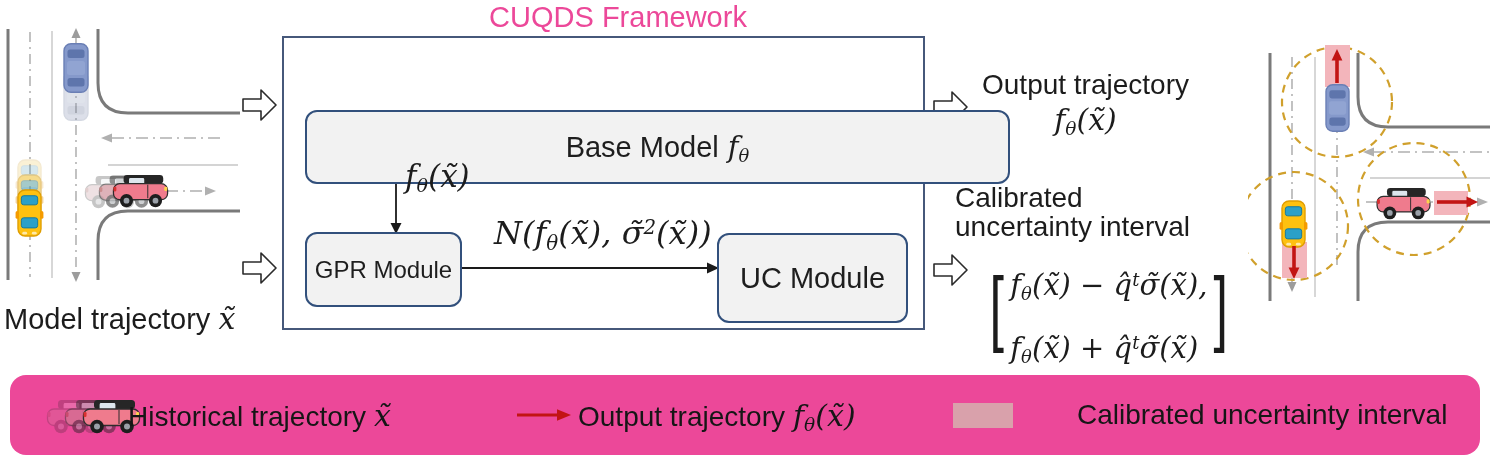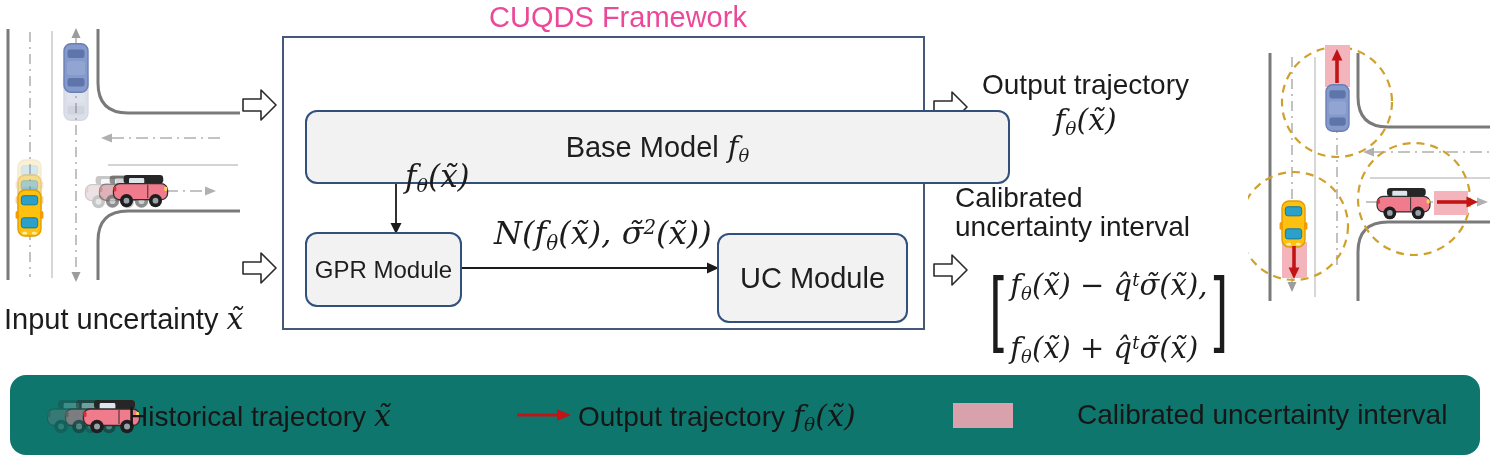--- a/index.html
+++ b/index.html
@@ -36,21 +36,21 @@
   .formula .lines { display: flex; flex-direction: column; padding: 0 2px; }
   .formula .ln { font-size: 29px; line-height: 43px; white-space: nowrap; margin-top: 20px; }
   .bracket {
     font-family: "Liberation Sans", sans-serif; font-size: 84px; line-height: 90px;
     font-weight: 300; transform: scaleX(.62); color:#1c1c1c;
   }
   
   .in-cap { left: 4px; top: 301px; font-size: 29px; white-space: nowrap; }
   .in-cap .math, .lg-item .math { font-size: 30px; }
   
-  .legend { left: 10px; top: 375px; width: 1470px; height: 80px; background: #0f766e; border-radius: 16px; }
+  .legend { left: 10px; top: 375px; width: 1470px; height: 80px; background: #ec4899; border-radius: 16px; }
   .lg-item { position: absolute; top: 50%; transform: translateY(-50%); font-size: 28px; white-space: nowrap; display:flex; align-items:baseline; gap:8px; color:#161616;}
   .lg-hist { left: 118px; }
   .lg-out  { left: 568px; }
   .lg-int  { left: 1067px; justify-content: flex-end; }
   .lg-swatch { position:absolute; left: 943px; top: 28px; width: 60px; height: 25px; background: #d9a1ab; }
   svg { display:block; }
 </style>
 </head>
 <body>
 
@@ -117,21 +117,21 @@
       <use href="#car-top-yellow" x="15" y="164" width="29" height="48"></use>
     </g>
     <g>
       <use href="#car-side-pink" x="84" y="149" width="58" height="35" opacity=".25" style="filter:grayscale(55%)"></use>
       <use href="#car-side-pink" x="98" y="148.5" width="58" height="35" opacity=".5" style="filter:grayscale(35%)"></use>
       <use href="#car-side-pink" x="112" y="148" width="58" height="35"></use>
     </g>
   </svg>
 
   <div class="abs in-cap">
-    <span>Input uncertainty</span>
+    <span>Model trajectory</span>
     <span class="math">x̃</span>
   </div>
 
   <svg class="abs" style="left:242px;top:88px" width="36" height="34">
       <use href="#hollow-arrow"></use>
     </svg>
   <svg class="abs" style="left:242px;top:251px" width="36" height="34">
       <use href="#hollow-arrow"></use>
     </svg>
   <svg class="abs" style="left:933px;top:90px" width="36" height="34">

